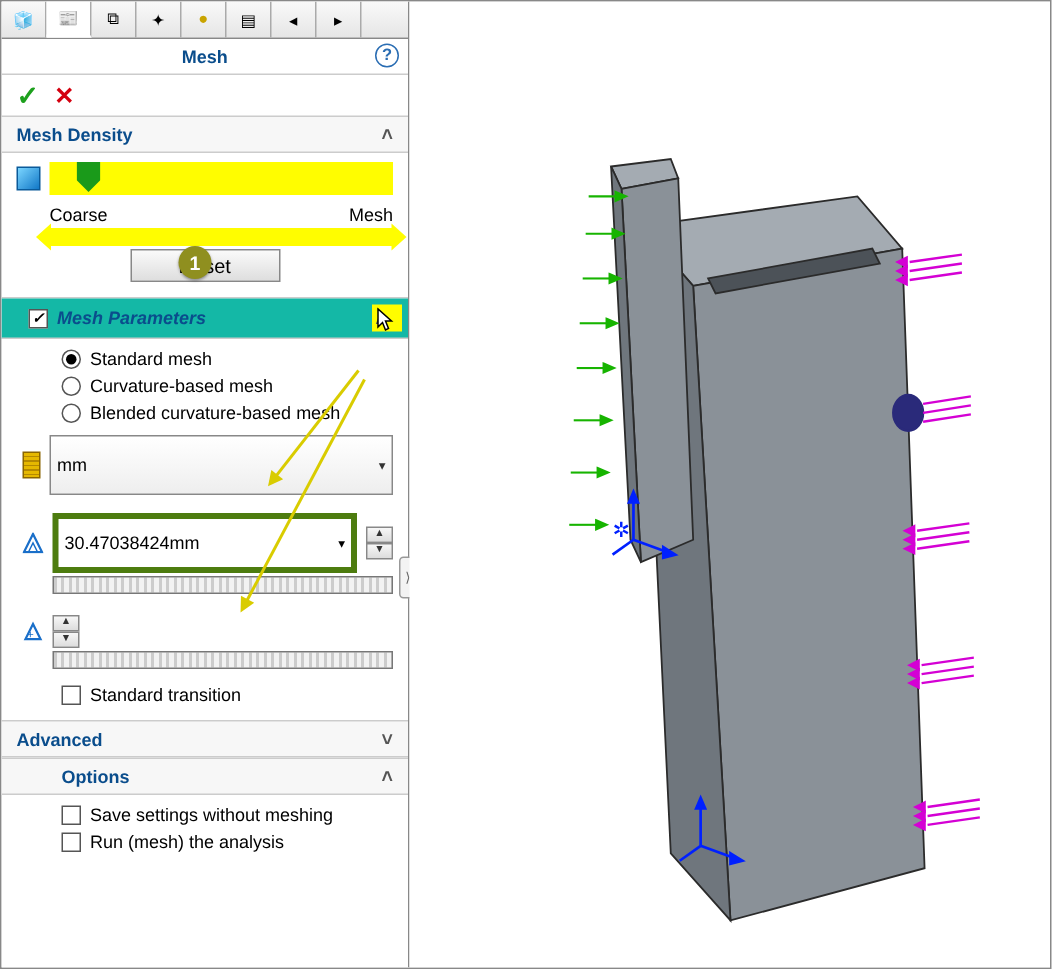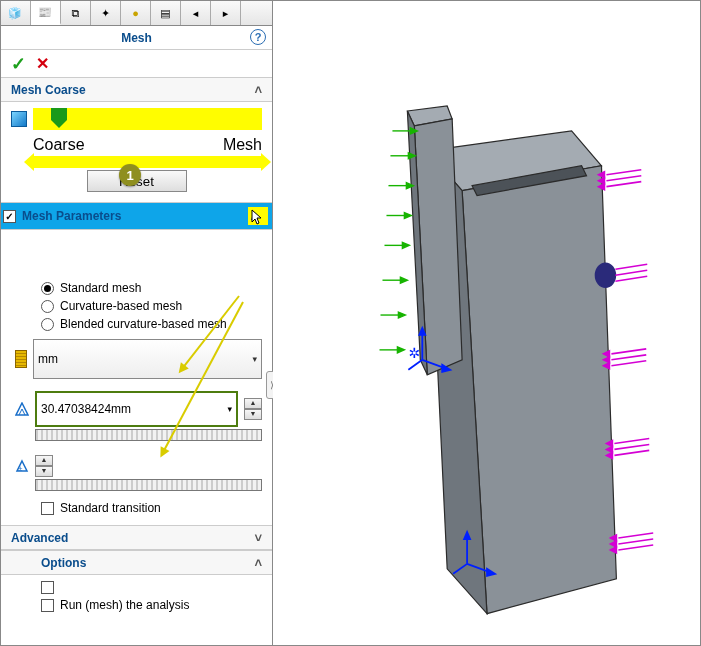--- a/index.html
+++ b/index.html
@@ -85,21 +85,21 @@
     position: relative;
   }
   .slider-thumb {
     position: absolute; left: 18px; top: 0;
     width: 16px; height: 20px;
     background: #1a9a1a;
     clip-path: polygon(0 0,100% 0,100% 60%,50% 100%,0 60%);
   }
   .labels-row {
     display: flex; justify-content: space-between;
-    margin: 6px 0 0 22px; font-size: 16px;
+    margin: 6px 0 0 22px; font-size: 12px;
     position: relative;
   }
   .arrow-band {
     margin: 2px 0 2px 22px; height: 12px;
     background: linear-gradient(to right,#fffd00,#fffd00);
     position: relative;
   }
   .arrow-band::before, .arrow-band::after {
     content:""; position:absolute; top:-3px; width:0;height:0;
     border-top:9px solid transparent;border-bottom:9px solid transparent;
@@ -112,27 +112,28 @@
     display:flex;align-items:center;justify-content:center;
     font-size:13px; box-shadow:0 1px 2px rgba(0,0,0,.4);
   }
   .reset-row { display:flex; justify-content:center; margin-top:2px;}
   .reset-btn {
     width: 100px; height: 22px; background: linear-gradient(#fafafa,#dedede);
     border:1px solid #888;
   }
   .params-head {
     display:flex; align-items:center; gap:6px;
-    padding: 6px 2px;
+    padding: 6px 18px;
     font-weight:bold; color:#0a4d8c;
-    background:#0ea5e9; border-bottom:1px solid #ccc;
+    background:#14b8a6; border-bottom:1px solid #ccc;
     position:relative;
+    font-style:italic;
   }
   .params-head .chev { position:absolute; right:10px;}
-  .params-body { padding: 4px 0 8px 0; border-bottom:1px solid #ccc;margin-top:45px;}
+  .params-body { padding: 4px 0 8px 0; border-bottom:1px solid #ccc;}
   .radio-row, .check-row {
     display:flex; align-items:center; gap:6px;
     padding: 2px 10px 2px 40px;
   }
   .unit-row {
     display:flex; align-items:center; gap:6px;
     padding: 6px 10px 6px 14px;
   }
   .ruler-icon {
     width:12px;height:18px;
@@ -145,21 +146,21 @@
     display:flex;align-items:center;justify-content:space-between;
   }
   .field-row {
     display:flex; align-items:center; gap:6px;
     padding: 6px 10px 0 14px;
   }
   .tri-icon {
     width:14px;height:14px;flex:none;
   }
   .field-input {
-    flex:1; height:22px; border:2px solid #4d7c0f; padding:16px 4px;
+    flex:1; height:22px; border:4px solid #4d7c0f; padding:16px 4px;
     display:flex;align-items:center;justify-content:space-between;
     background:#fff;
   }
   .spinner {
     width:18px;height:22px;display:flex;flex-direction:column;
   }
   .spin-btn{flex:1;border:1px solid #888;background:linear-gradient(#f7f7f7,#ddd);
     font-size:7px;line-height:8px;text-align:center;color:#333;}
   .mini-slider {
     margin:2px 10px 8px 34px;height:12px;
@@ -238,21 +239,21 @@
     <span>Mesh</span>
     <div class="help-icon">?</div>
   </div>
 
   <div class="confirm-row">
     <span class="check-icon">✓</span>
     <span class="x-icon">✕</span>
   </div>
 
   <div class="section-head">
-    <span>Mesh Coarse</span>
+    <span>Mesh Density</span>
     <span class="chev">˄</span>
   </div>
   <div class="density-body" style="position:relative;">
     <div class="slider-wrap">
       <div class="cube-icon"></div>
       <div class="slider-track">
         <div class="slider-thumb"></div>
       </div>
     </div>
     <div class="labels-row">
@@ -342,20 +343,21 @@
     <span class="chev">˅</span>
   </div>
 
   <div class="section-head simple" style="border-top:1px solid #ccc;padding-left:40px;">
     <span>Options</span>
     <span class="chev">˄</span>
   </div>
   <div class="options-body">
     <div class="check-row">
       <div class="chkbox"></div>
+      <span>Save settings without meshing</span>
     </div>
     <div class="check-row">
       <div class="chkbox"></div>
       <span>Run (mesh) the analysis</span>
     </div>
   </div>
 
   <div class="expand-handle">⟩</div>
 </div>
 

